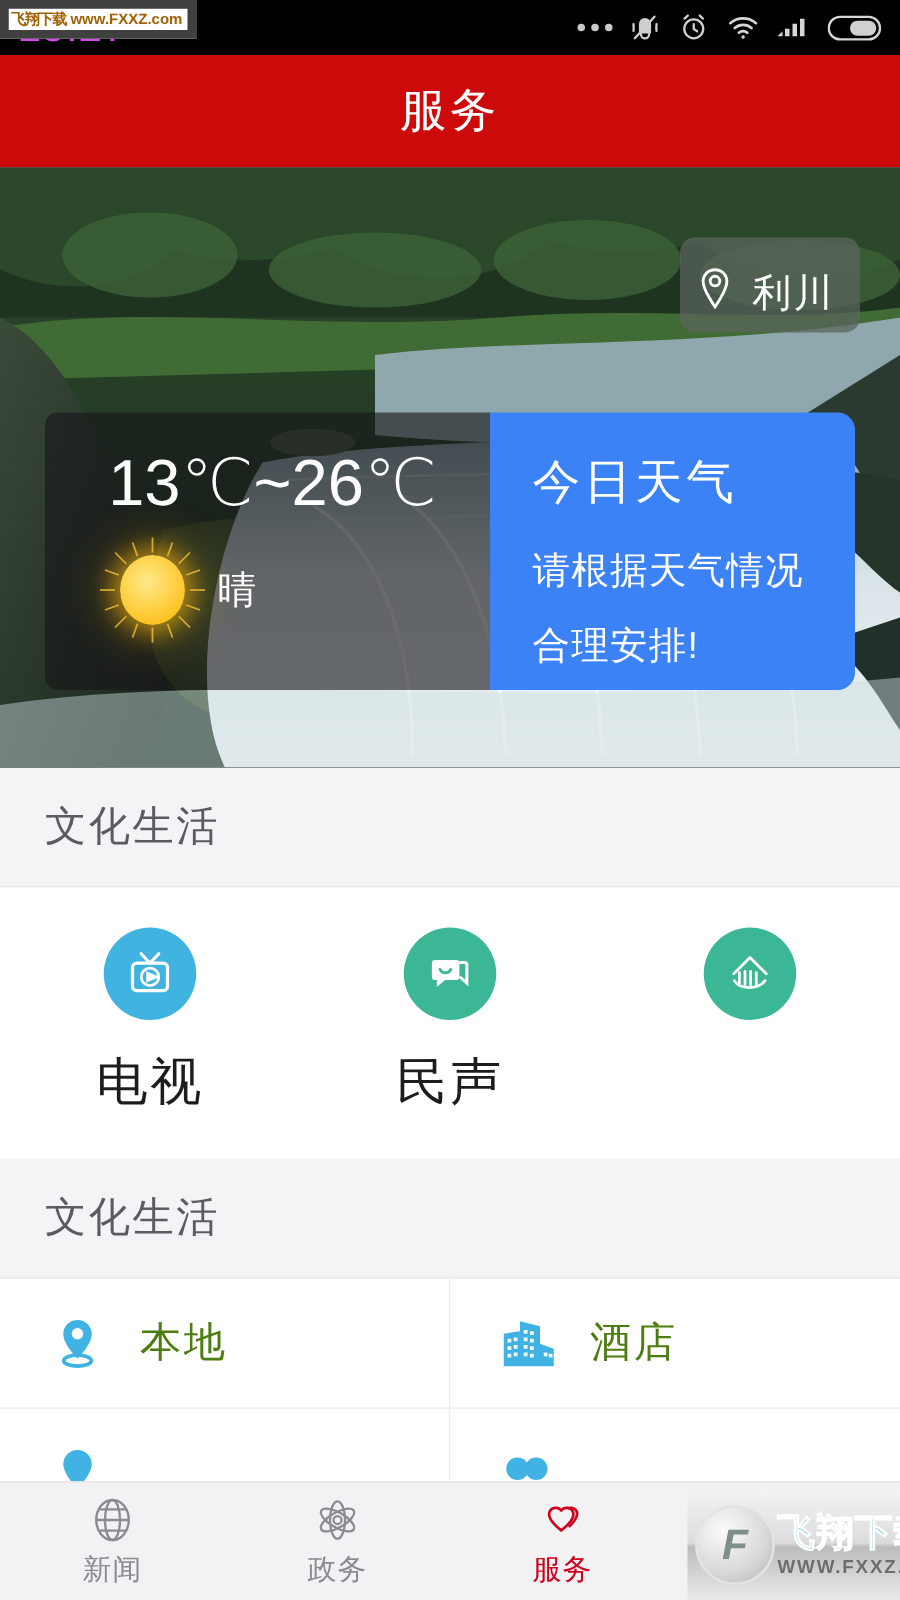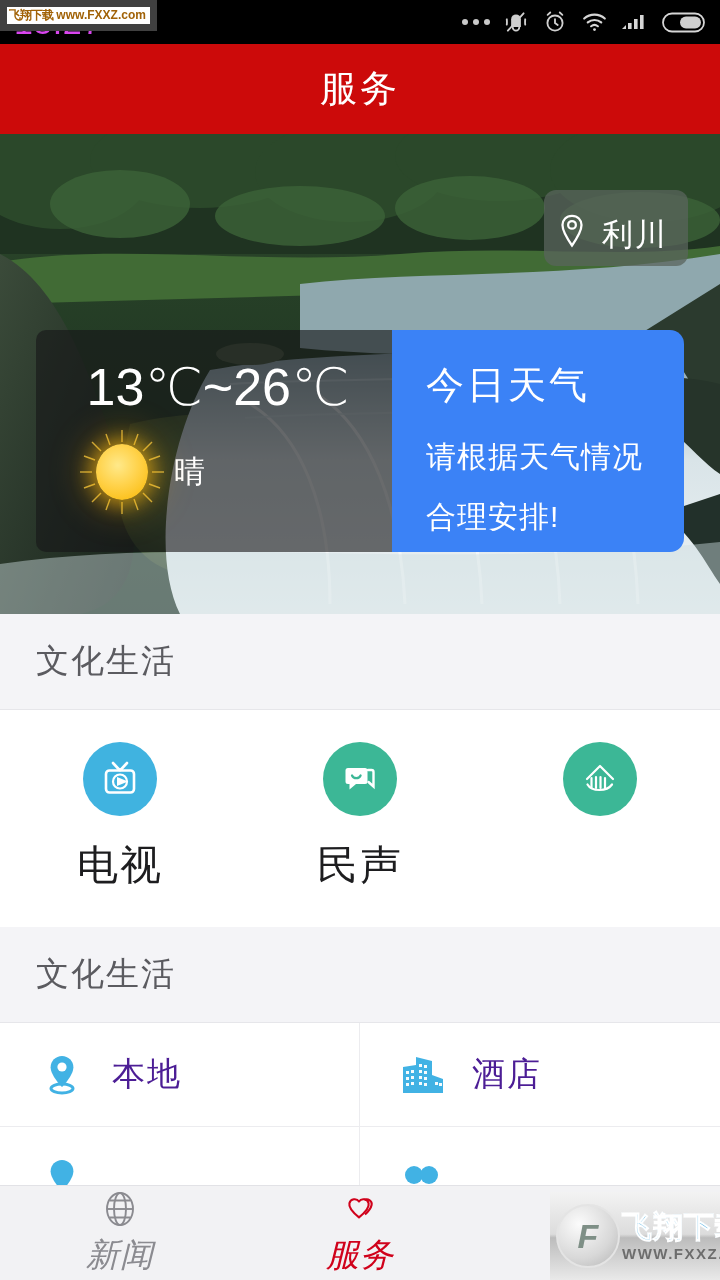--- a/index.html
+++ b/index.html
@@ -109,30 +109,30 @@
 
   
   .grid { background: #fff; }
   .grid-row { display: flex; }
   .grid-cell {
     width: 50%; height: 104px; display: flex; align-items: center;
     padding-left: 34px; border-bottom: 1px solid #ececef;
   }
   .grid-cell:first-child { border-right: 1px solid #ececef; }
   .cell-icon { width: 56px; display: flex; justify-content: center; flex: none; }
-  .cell-label { margin-left: 22px; font-size: 33px; color: #4c1d95; letter-spacing: 2px; }
+  .cell-label { margin-left: 22px; font-size: 33px; color: #4d7c0f; letter-spacing: 2px; }
 
   
   .tabbar {
     position: absolute; left: 0; bottom: 0; width: 720px; height: 95px;
     background: #f2f2f4; border-top: 1px solid #e2e2e6;
     display: flex; align-items: center;
   }
   .tab { flex: 1; display: flex; flex-direction: column; align-items: center; gap: 4px; }
-  .tab .lbl { font-size: 33px; color: #8b8b90; letter-spacing: 1px; font-style: italic; }
+  .tab .lbl { font-size: 23px; color: #8b8b90; letter-spacing: 1px; }
   .tab.active .lbl { color: #d0021b; }
   .tab-ico { height: 40px; display: flex; align-items: flex-end; }
 
   
   .wm-bot {
     position: absolute; right: 0; bottom: 0; width: 170px; height: 88px; z-index: 50;
     background: linear-gradient(180deg,#f3f3f3 0%,#dcdcdc 48%,#bcbcbc 52%,#e9e9e9 100%);
     display: flex; align-items: center; padding-left: 6px;
   }
   .wm-logo {
@@ -436,20 +436,31 @@
         <svg width="40" height="40" viewBox="0 0 40 40" fill="none" stroke="#8b8b90" stroke-width="1.9">
           <ellipse cx="20" cy="20" rx="13" ry="16"></ellipse>
           <ellipse cx="20" cy="20" rx="6" ry="16"></ellipse>
           <line x1="7" y1="20" x2="33" y2="20"></line>
           <path d="M9.5 11.5h21M9.5 28.5h21"></path>
         </svg>
       </span>
       <span class="lbl">新闻</span>
     </div>
 
+    <div class="tab">
+      <span class="tab-ico">
+        <svg width="40" height="40" viewBox="0 0 40 40" fill="none" stroke="#8b8b90" stroke-width="1.8">
+          <circle cx="20" cy="20" r="3.2"></circle>
+          <ellipse cx="20" cy="20" rx="6" ry="15"></ellipse>
+          <ellipse cx="20" cy="20" rx="6" ry="15" transform="rotate(60 20 20)"></ellipse>
+          <ellipse cx="20" cy="20" rx="6" ry="15" transform="rotate(120 20 20)"></ellipse>
+        </svg>
+      </span>
+      <span class="lbl">政务</span>
+    </div>
 
     <div class="tab active">
       <span class="tab-ico">
         <svg width="40" height="40" viewBox="0 0 40 40" fill="none" stroke="#d0021b" stroke-width="2.1" stroke-linejoin="round">
           <path d="M19 12.5c-2.2-3.4-8.5-3-9.6 1.8-1 4.6 5 10.4 9.6 14 4.6-3.6 10.6-9.4 9.6-14-1.1-4.8-7.4-5.2-9.6-1.8z"></path>
           <path d="M24.5 10.8c3.6-1.4 8 1 7.1 5.2-.7 3.3-3.6 6.8-6.6 9.5"></path>
         </svg>
       </span>
       <span class="lbl">服务</span>
     </div>

